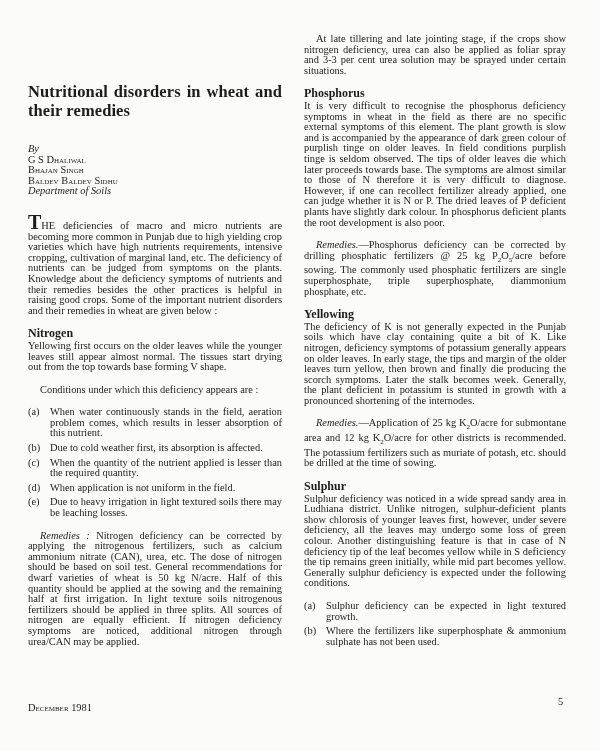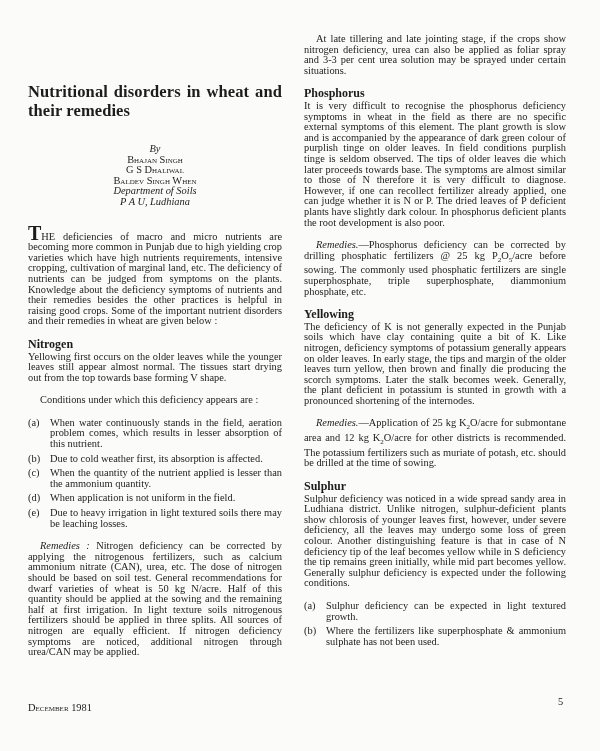--- a/index.html
+++ b/index.html
@@ -10,21 +10,21 @@
     color: #1c1c1c;
     position: relative;
   }
   .col { position: absolute; font-size: 10.4px; line-height: 10.6px; text-align: justify; }
   .col-left { left: 28px; top: 82px; width: 254px; }
   .col-right { left: 304px; top: 34px; width: 262px; }
   .title {
     font-weight: bold; font-size: 16.5px; line-height: 19px; 
     margin: 0 0 24px 0; letter-spacing: 0.1px;
   }
-  .byline { text-align: center; font-size: 10.4px; line-height: 10.6px; margin-bottom: 20px; }
+  .byline { text-align: left; font-size: 10.4px; line-height: 10.6px; margin-bottom: 20px; }
   .byline .it { font-style: italic; }
   .byline .sc { font-variant: small-caps; }
   p { margin: 0 0 12px 0; }
   .indent { text-indent: 12px; }
   .dropcap { font-size: 20px; font-weight: bold; line-height: 10px; }
   .h { font-weight: bold; font-size: 12px; margin: 0 0 2px 0; }
   .list { margin: 0 0 12px 0; padding: 0; list-style: none; }
   .list li { display: flex; margin-bottom: 4px; }
   .list .lbl { width: 22px; flex: none; }
   .list .txt { flex: 1; text-align: justify; }
@@ -33,43 +33,42 @@
   .footer-right { position: absolute; left: 558px; top: 696px; font-size: 10.4px; }
   sub { font-size: 7px; }
 </style>
 </head>
 <body>
 
 <div class="col col-left">
   <h1 class="title">Nutritional disorders in wheat and their remedies</h1>
   <div class="byline">
     <div class="it">By</div>
+    <div class="sc">G S Dhaliwal</div>
     <div class="sc">Bhajan Singh</div>
-    <div class="sc">G S Dhaliwal</div>
-    <div class="sc">Baldev Singh When</div>
+    <div class="sc">Baldev Baldev Sidhu</div>
     <div class="it">Department of Soils</div>
-    <div class="it">P A U, Ludhiana</div>
   </div>
   <p><span class="dropcap">T</span><span>HE deficiencies of macro and micro nutrients are becoming more common in Punjab due to high yielding crop varieties which have high nutrients requirements, intensive cropping, cultivation of marginal land, etc. The deficiency of nutrients can be judged from symptoms on the plants. Knowledge about the deficiency symptoms of nutrients and their remedies besides the other practices is helpful in raising good crops. Some of the important nutrient disorders and their remedies in wheat are given below :</span></p>
 
   <div class="h">Nitrogen</div>
   <p>Yellowing first occurs on the older leaves while the younger leaves still appear almost normal. The tissues start drying out from the top towards base forming V shape.</p>
   <p class="indent">Conditions under which this deficiency appears are :</p>
   <ul class="list">
     <li>
         <span class="lbl">(a)</span>
         <span class="txt">When water continuously stands in the field, aeration problem comes, which results in lesser absorption of this nutrient.</span>
       </li>
     <li>
         <span class="lbl">(b)</span>
         <span class="txt">Due to cold weather first, its absorption is affected.</span>
       </li>
     <li>
         <span class="lbl">(c)</span>
-        <span class="txt">When the quantity of the nutrient applied is lesser than the ammonium quantity.</span>
+        <span class="txt">When the quantity of the nutrient applied is lesser than the required quantity.</span>
       </li>
     <li>
         <span class="lbl">(d)</span>
         <span class="txt">When application is not uniform in the field.</span>
       </li>
     <li>
         <span class="lbl">(e)</span>
         <span class="txt">Due to heavy irrigation in light textured soils there may be leaching losses.</span>
       </li>
   </ul>

